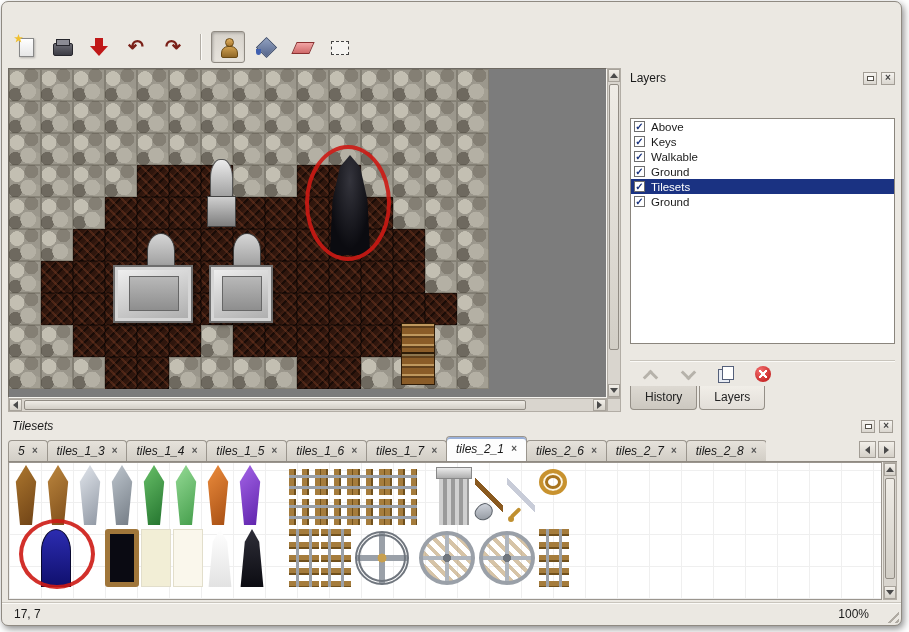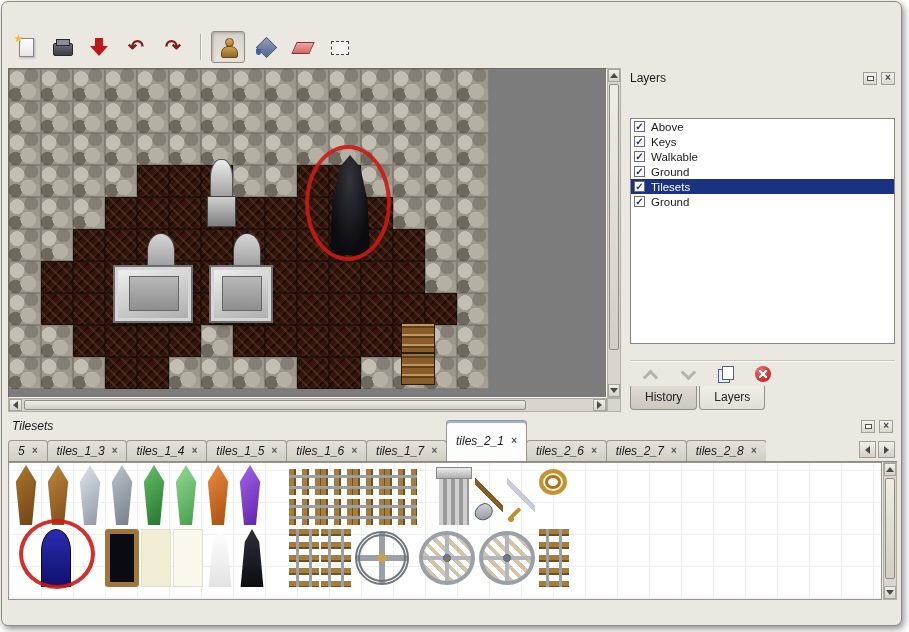--- a/index.html
+++ b/index.html
@@ -168,21 +168,21 @@
   .btab.active { background:linear-gradient(180deg,#f1eee8,#e2ded8); }
 
   
   .ts-dock { position:absolute; left:6px; top:414px; right:4px; height:186px;font-style:italic; }
   .ts-tabbar { position:absolute; top:18px; left:0; right:0; height:28px; display:flex;
     align-items:flex-end; border-bottom:1px solid #8f8a82; }
   .ts-tabs { display:flex; align-items:flex-end; overflow:hidden; }
   .ts-tab { display:flex; align-items:center; gap:7px; padding:0 9px; height:21px; flex:0 0 auto;
     font-size:12px; background:linear-gradient(#e6e2db,#d2cec6); border:1px solid #9a958d;
     border-bottom:none; border-radius:4px 4px 0 0; margin-right:-1px; position:relative; }
-  .ts-tab.active { background:#fdfdfd; height:41px; z-index:2; box-shadow:inset 0 2px 0 #9ab0d8; }
+  .ts-tab.active { background:#fdfdfd; height:25px; z-index:2; box-shadow:inset 0 2px 0 #9ab0d8; }
   .tab-close { font-size:10px; line-height:10px; color:#555; font-weight:bold; }
   .tab-scroll { margin-left:auto; display:flex; gap:2px; align-items:center; padding:0 2px 3px 6px; }
   .arrow-btn { width:17px; height:17px; border:1px solid #a29d95;
     background:linear-gradient(#f2efe9,#d5d1c9); display:flex; align-items:center; justify-content:center; }
 
   .ts-body { position:absolute; top:46px; left:0; right:0; bottom:2px; }
   .ts-content { position:absolute; left:0; top:0; right:15px; bottom:0; background:#fff;
     border:1px solid #9a958e; overflow:hidden; background-image:
       repeating-linear-gradient(90deg, #efefef 0 1px, transparent 1px 32px),
       repeating-linear-gradient(0deg, #efefef 0 1px, transparent 1px 32px); }
@@ -623,14 +623,19 @@
         <div class="sb-track">
             <div class="sb-thumb v2"></div>
           </div>
         <div class="sb-btn">
             <span class="tri tri-down"></span>
           </div>
       </div>
     </div>
   </div>
 
+  <div class="statusbar">
+    <span>17, 7</span>
+    <span class="zoom">100%</span>
+    <div class="grip"></div>
+  </div>
 
 </div>
 
 </body></html>

